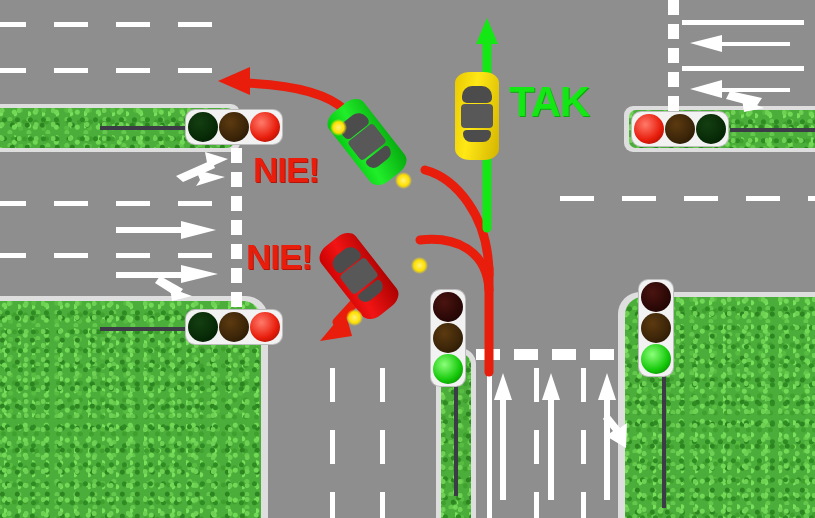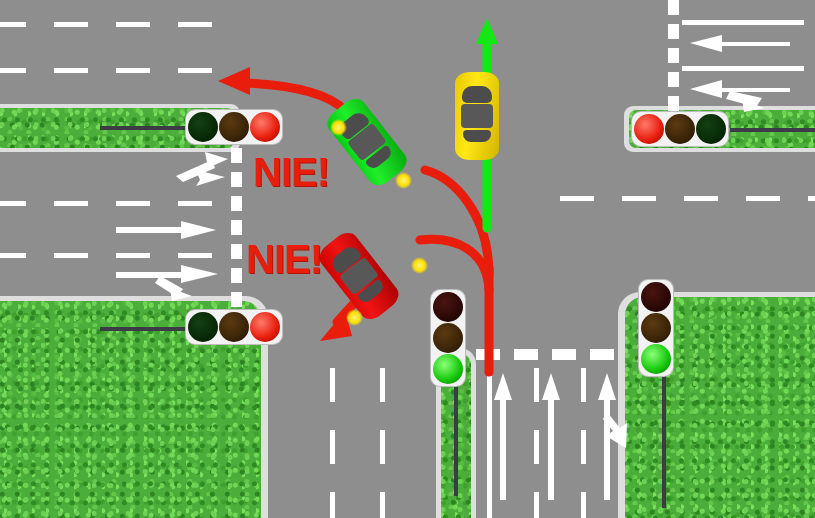--- a/index.html
+++ b/index.html
@@ -94,21 +94,21 @@
   .car.green .body{background:linear-gradient(100deg,#00c40f,#21ee2a 40%,#05a80d);}
   .car.red   .body{background:linear-gradient(100deg,#c90000,#f21414 40%,#a80000);}
   .car.yellow .body{background:linear-gradient(100deg,#e8c800,#ffe816 40%,#d4b400);}
   .headlight{
     position:absolute;width:17px;height:17px;border-radius:50%;
     background:radial-gradient(circle,#fff27a 0%,#ffe000 45%,rgba(255,210,0,0) 72%);
   }
 
   
   .label{position:absolute;font-weight:bold;letter-spacing:-1px;}
-  .nie{color:#e81d0c;font-size:40px;text-shadow:1px 1px 0 #b01508;}
+  .nie{color:#e81d0c;font-size:35px;text-shadow:1px 1px 0 #b01508;}
   .tak{color:#14e814;font-size:42px;text-shadow:1px 1px 0 #0aa80a;}
 
   svg.overlay{position:absolute;left:0;top:0;width:815px;height:518px;pointer-events:none;}
 </style>
 </head>
 <body>
 
 <div id="scene">
 
   <div class="layer asphalt" style="left:0;top:0;width:815px;height:518px;"></div>
@@ -269,14 +269,15 @@
   <div class="layer tl-v" style="left:639px;top:280px;">
     <div class="lamp off-red"></div>
     <div class="lamp amber"></div>
     <div class="lamp green"></div>
   </div>
 
   <div class="label nie" style="left:253px;top:150px;">NIE!</div>
 
   <div class="label nie" style="left:246px;top:237px;">NIE!</div>
 
+  <div class="label tak" style="left:509px;top:78px;">TAK</div>
 
 </div>
 
 </body></html>

